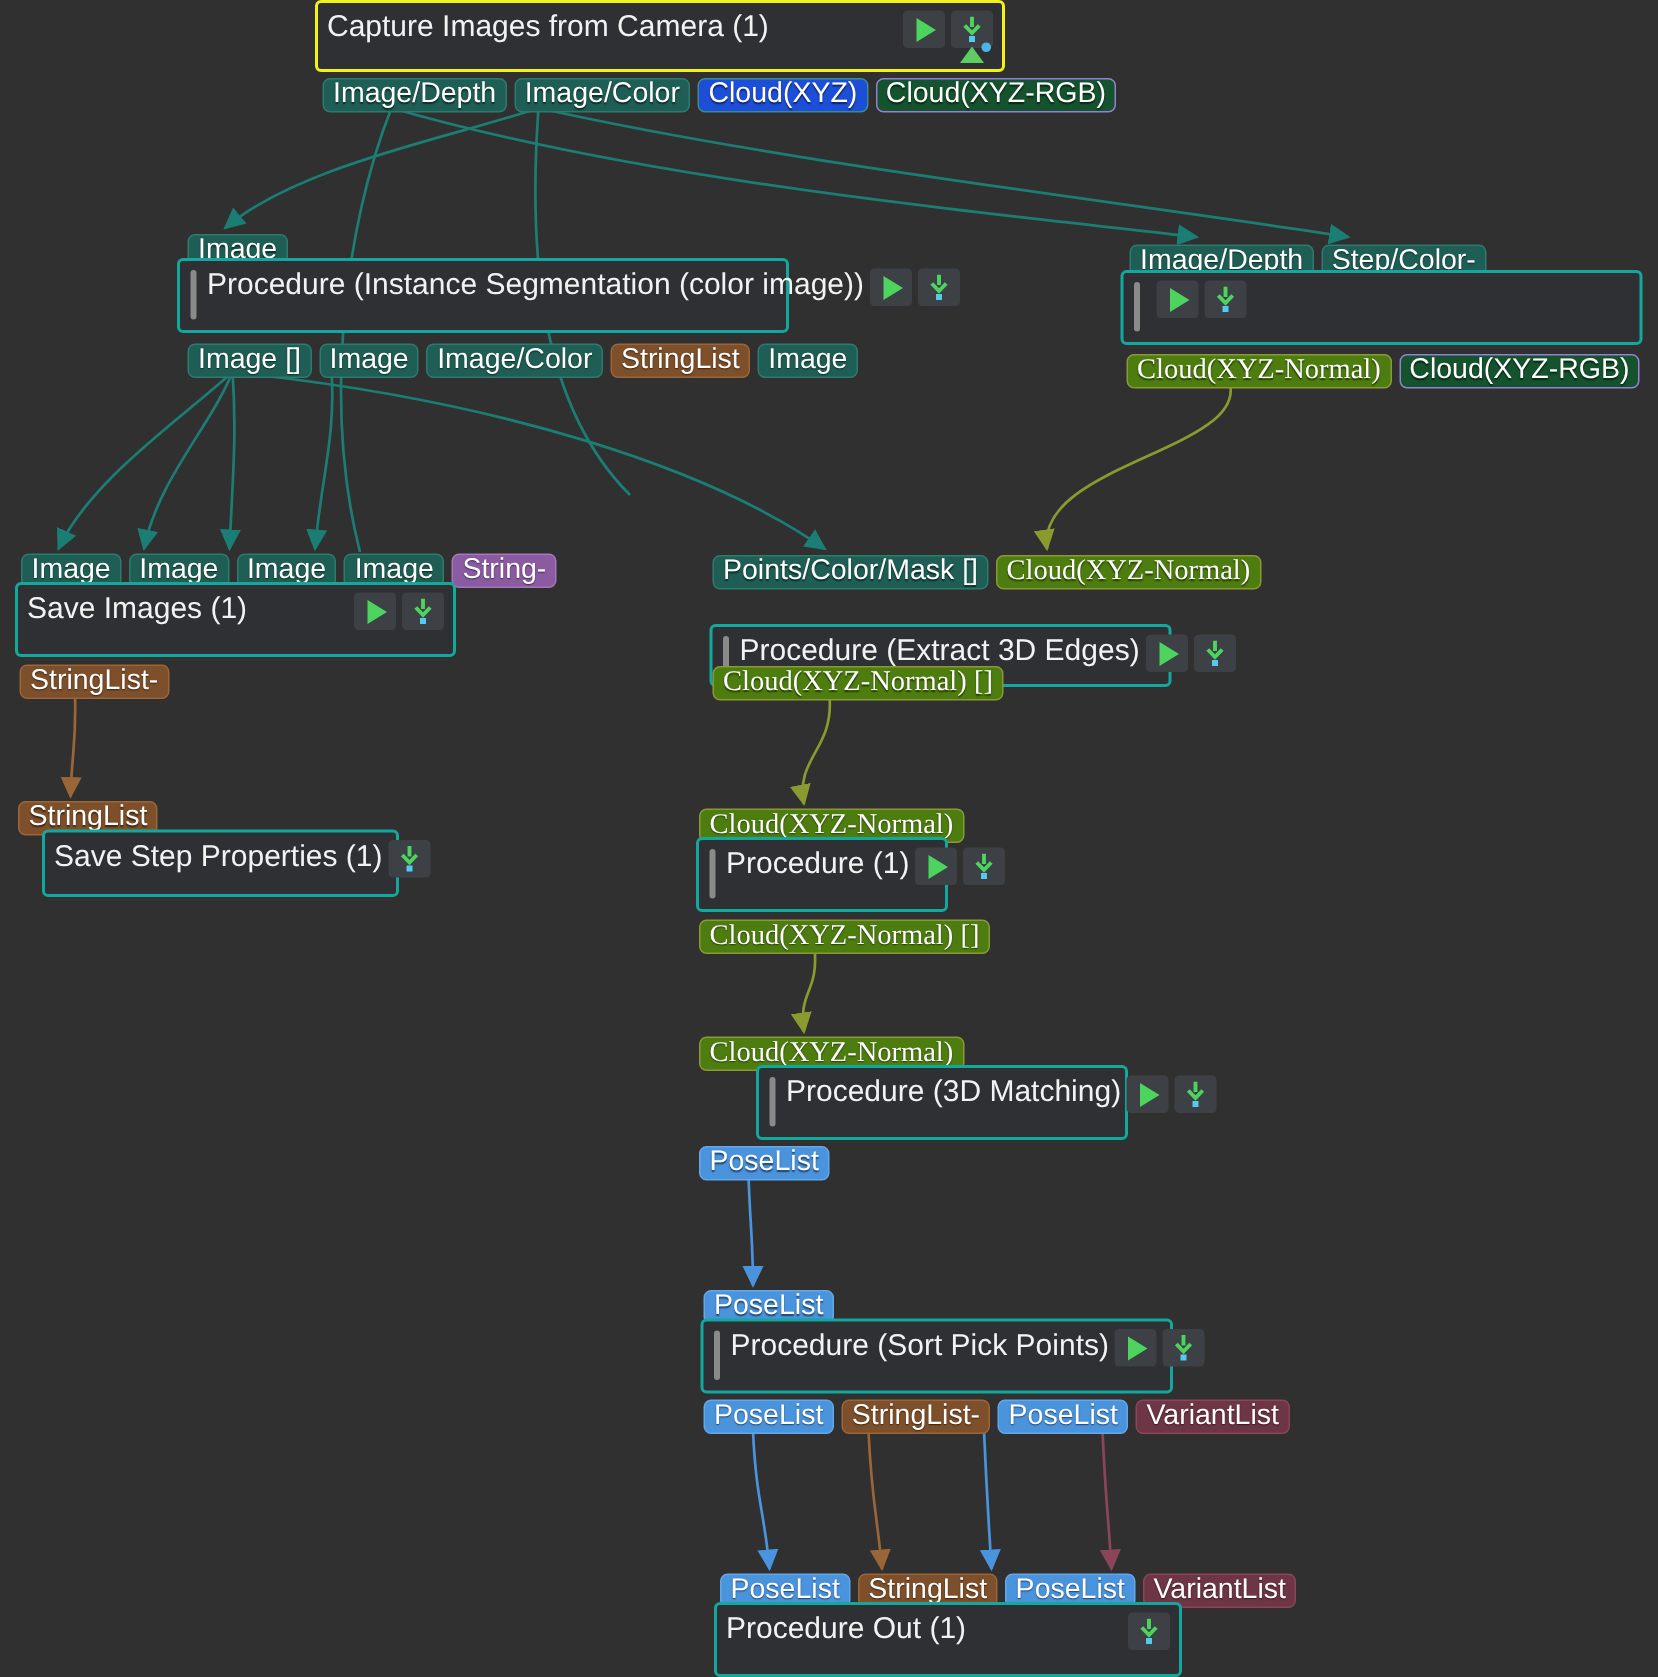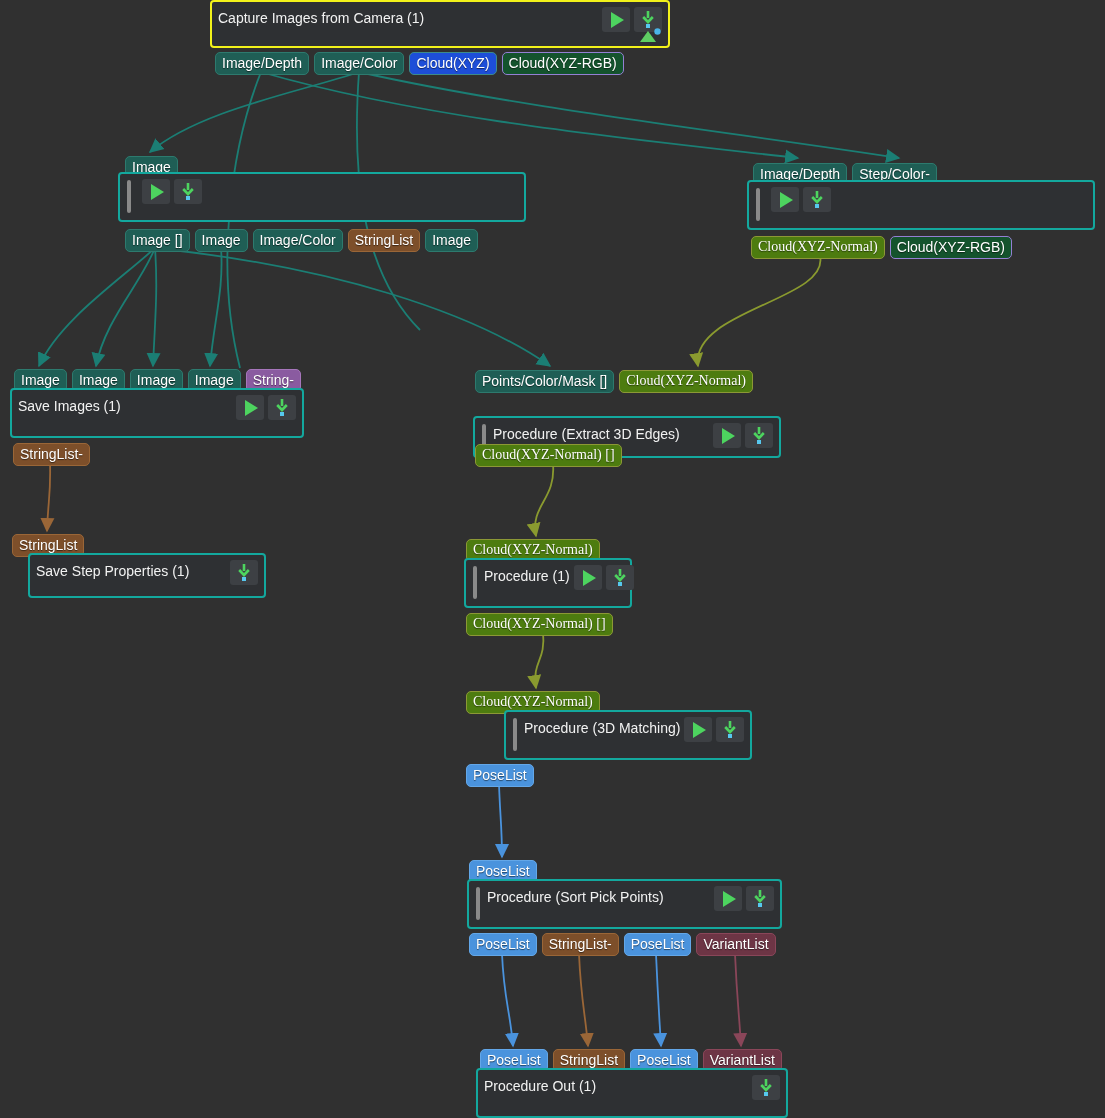--- a/index.html
+++ b/index.html
@@ -25,21 +25,21 @@
   .port-row {
     position: absolute;
     display: flex;
     gap: 5px;
     white-space: nowrap;
   }
   .port {
     display: inline-block;
     border-radius: 5px;
     padding: 2px 6px 3px 6px;
-    font-size: 14px;
+    font-size: 19px;
     line-height: 16px;
     color: #ffffff;
     border: 1px solid rgba(255,255,255,0.22);
     text-shadow: 0 1px 1px rgba(0,0,0,0.55);
   }
   .t-image   { background: #1f5e55; border-color:#2d7a6e; }
   .t-cloud   { background: #1d4ed8; border-color:#3d8b8c; }
   .t-cloudrgb{ background: #14532d; border-color:#9480d4; }
   .t-normal  { background: #4d7c0f; border-color:#8c9836;font-family:Liberation Serif, serif; }
   .t-string  { background: #7d4f2a; border-color:#9a6637; }
@@ -62,21 +62,21 @@
   .node .sidebar-handle {
     width: 4px;
     background: #8a8a8a;
     border-radius: 2px;
     align-self: stretch;
     margin: 1px 7px 1px 1px;
     flex: 0 0 4px;
   }
   .node .title {
     color: #f2f2f2;
-    font-size: 14px;
+    font-size: 20px;
     line-height: 20px;
     white-space: nowrap;
     padding-top: 1px;
   }
   .node .spacer { flex: 1 1 auto; }
   .btn {
     width: 28px; height: 25px;
     background: #3d4044;
     border-radius: 3px;
     display: inline-flex;
@@ -184,20 +184,21 @@
       <span class="port t-cloudrgb">Cloud(XYZ-RGB)</span>
     </div>
   </div>
 
   <div class="node-group">
     <div class="port-row" style="left:125px; top:156px;">
       <span class="port t-image">Image</span>
     </div>
     <div class="node" style="left:118px; top:172px; width:408px; height:50px;">
       <div class="sidebar-handle"></div>
+      <div class="title">Procedure (Instance Segmentation (color image))</div>
       <div class="btn play"></div>
       <div class="btn dl">
         <svg width="16" height="18" viewBox="0 0 16 18">
             <path d="M8 0 L8 7 M3.2 6 L8 11 L12.8 6" stroke="#4dd45f" stroke-width="2.6" fill="none"></path>
             <rect x="6" y="13" width="4" height="4" fill="#57c8ef"></rect>
           </svg>
       </div>
     </div>
     <div class="port-row" style="left:125px; top:229px;">
       <span class="port t-image">Image []</span>

